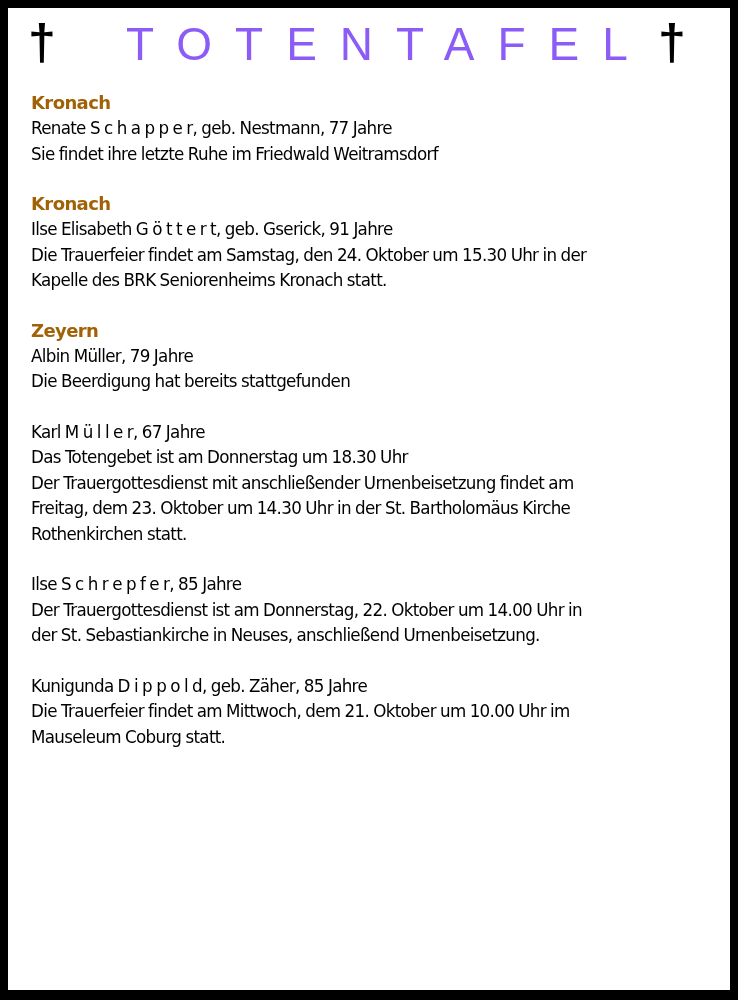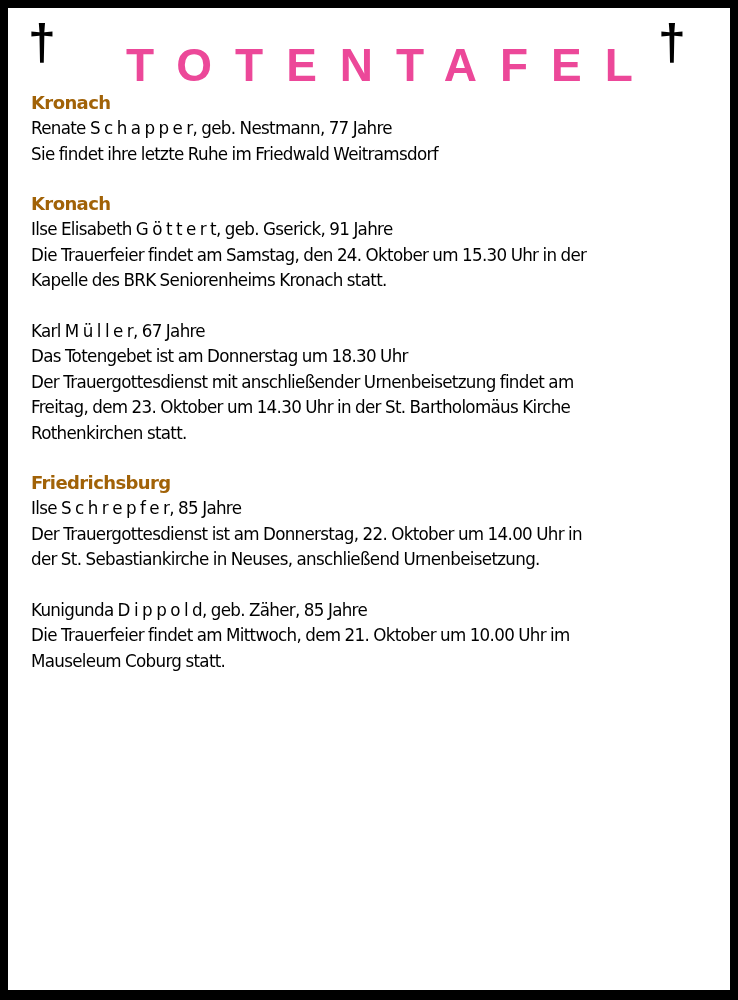--- a/index.html
+++ b/index.html
@@ -40,26 +40,25 @@
       color: #000;
     }
     .cross-left { left: 20px; }
     .cross-right { left: 650px; }
     .title {
       position: absolute;
       left: 118px;
       top: 8px;
       font-family: "Liberation Sans", sans-serif;
       font-size: 46px;
-      font-weight: bold;
+      font-weight: normal;
       letter-spacing: 23px;
       line-height: 56px;
-      color: #ec4899;
+      color: #8b5cf6;
       white-space: nowrap;
-      margin-top: 21px;
     }
     .entries {
       position: absolute;
       left: 23px;
       top: 82px;
       width: 700px;
     }
     .entry {
       margin-bottom: 25px;
     }
@@ -101,32 +100,36 @@
       <div class="line">Sie findet ihre letzte Ruhe im Friedwald Weitramsdorf</div>
     </div>
 
     <div class="entry">
       <div class="place">Kronach</div>
       <div class="line">Ilse Elisabeth G ö t t e r t, geb. Gserick, 91 Jahre</div>
       <div class="line">Die Trauerfeier findet am Samstag, den 24. Oktober um 15.30 Uhr in der</div>
       <div class="line">Kapelle des BRK Seniorenheims Kronach statt.</div>
     </div>
 
+    <div class="entry">
+      <div class="place">Zeyern</div>
+      <div class="line">Albin Müller, 79 Jahre</div>
+      <div class="line">Die Beerdigung hat bereits stattgefunden</div>
+    </div>
 
 
     <div class="entry">
       <div class="line">Karl M ü l l e r, 67 Jahre</div>
       <div class="line">Das Totengebet ist am Donnerstag um 18.30 Uhr</div>
       <div class="line">Der Trauergottesdienst mit anschließender Urnenbeisetzung findet am</div>
       <div class="line">Freitag, dem 23. Oktober um 14.30 Uhr in der St. Bartholomäus Kirche</div>
       <div class="line">Rothenkirchen statt.</div>
     </div>
 
     <div class="entry">
-      <div class="place">Friedrichsburg</div>
       <div class="line">Ilse S c h r e p f e r, 85 Jahre</div>
       <div class="line">Der Trauergottesdienst ist am Donnerstag, 22. Oktober um 14.00 Uhr in</div>
       <div class="line">der St. Sebastiankirche in Neuses, anschließend Urnenbeisetzung.</div>
     </div>
 
     <div class="entry">
       <div class="line">Kunigunda D i p p o l d, geb. Zäher, 85 Jahre</div>
       <div class="line">Die Trauerfeier findet am Mittwoch, dem 21. Oktober um 10.00 Uhr im</div>
       <div class="line">Mauseleum Coburg statt.</div>
     </div>

